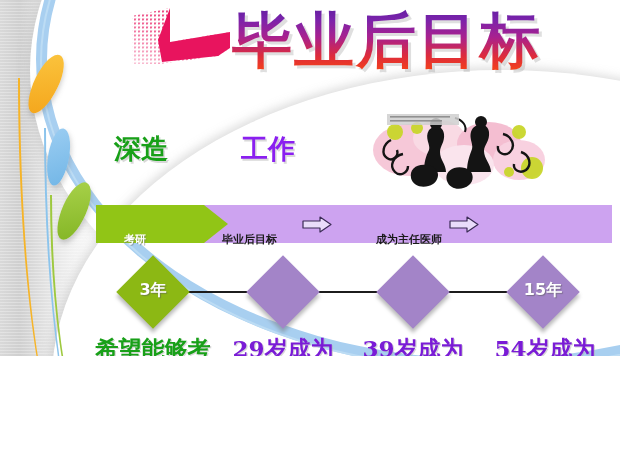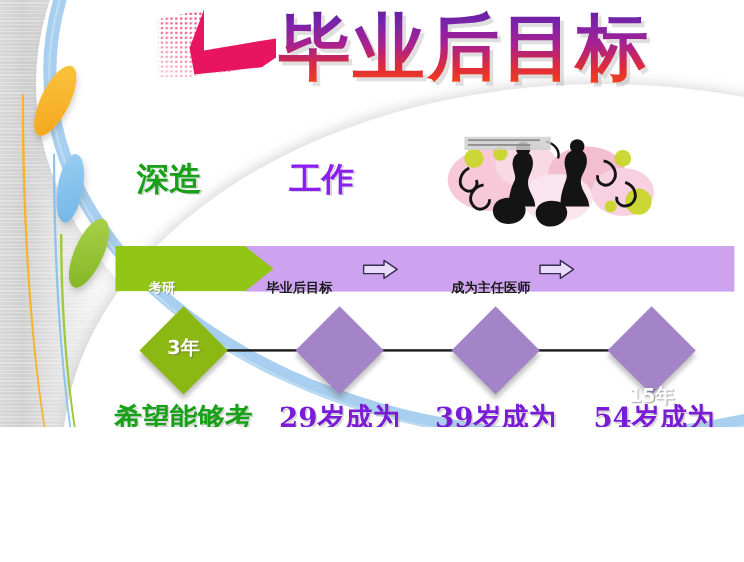--- a/index.html
+++ b/index.html
@@ -381,21 +381,21 @@
     <div class="tl-dot" style="left:394px;"></div>
     <div class="tl-dot" style="left:426px;"></div>
     <div class="tl-dot" style="left:524px;"></div>
 
     <div class="diamond green" style="left:127px;"></div>
     <div class="diamond purple" style="left:257px;"></div>
     <div class="diamond purple" style="left:387px;"></div>
     <div class="diamond purple" style="left:517px;"></div>
 
     <div class="diamond-text" style="left:113px;">3年</div>
-    <div class="diamond-text" style="left:503px;margin-top:40px;">15年</div>
+    <div class="diamond-text" style="left:503px;">15年</div>
   </div>
 
   <div class="caption cap-0 cap-green">希望能够考上复旦大学研究生</div>
   <div class="caption cap-1 cap-purple">29岁成为三级甲等医院的医生</div>
   <div class="caption cap-2 cap-purple">39岁成为一个著名医生</div>
   <div class="caption cap-3 cap-purple">54岁成为院长</div>
 
 </div>
 
 </body></html>

